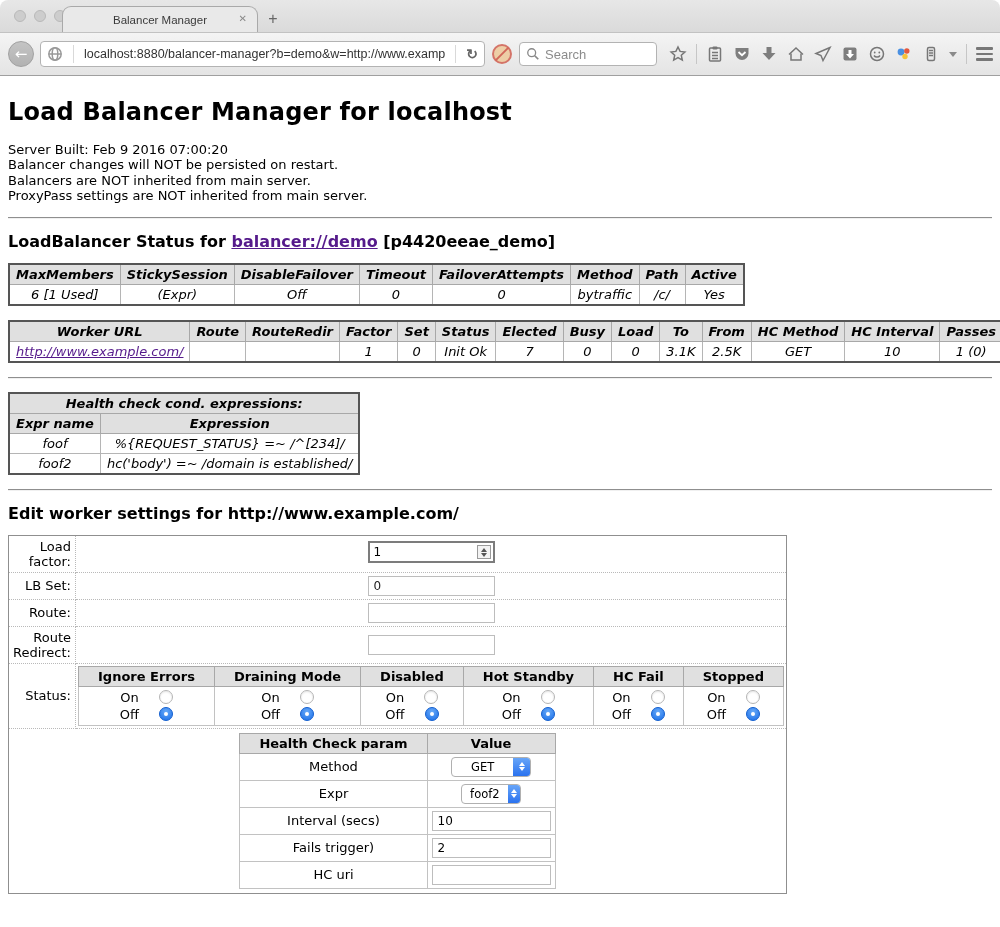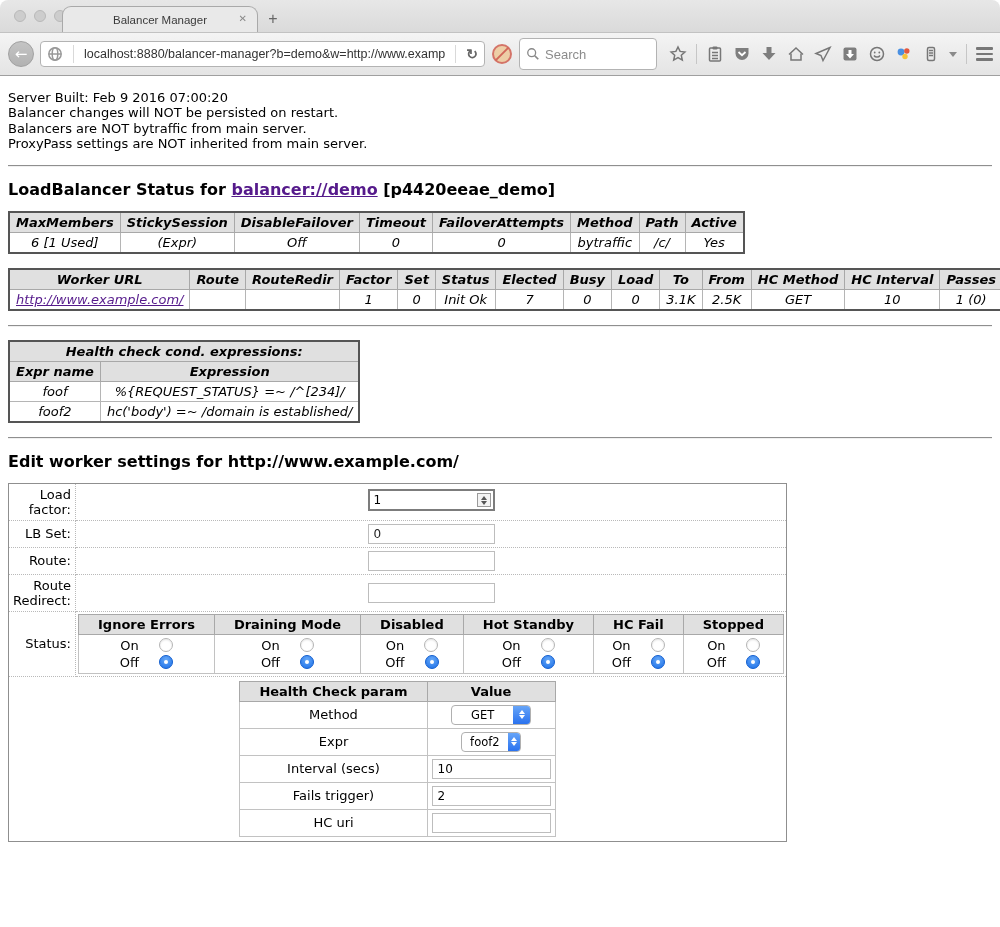--- a/index.html
+++ b/index.html
@@ -18,21 +18,21 @@
 
   .toolbar { height:44px; background:linear-gradient(#f4f4f4,#e4e4e4); border-top:1px solid #c2c2c2; border-bottom:1px solid #9f9f9f; display:flex; align-items:center; padding:0 8px; gap:6px; }
   .back-btn { width:26px; height:26px; border-radius:50%; background:linear-gradient(#c4c4c4,#b2b2b2); border:1px solid #a0a0a0; color:#fff; display:flex; align-items:center; justify-content:center; font-size:15px; flex:0 0 auto; }
   .urlbar { flex:0 0 368px; height:26px; background:#fff; border:1px solid #b3b3b3; border-radius:4px; display:flex; align-items:center; padding:0 6px; gap:10px; font-family:"Liberation Sans",sans-serif; }
   .urlbar .divider { width:1px; height:18px; background:#d9d9d9; }
   .url-text { flex:1; font-size:12.5px; color:#333; white-space:nowrap; overflow:hidden; }
   .reload-btn { font-size:14px; color:#666; font-weight:bold; }
   .blocked-btn { width:22px; height:22px; position:relative; flex:0 0 auto; }
   .blocked-btn .ring { position:absolute; inset:1px; border:2px solid #d2675a; border-radius:50%; background:#eecb9f; opacity:.9; }
   .blocked-btn .slash { position:absolute; left:10px; top:2px; width:2px; height:18px; background:#d2675a; transform:rotate(45deg); }
-  .searchbar { flex:0 0 138px; height:32px; background:#fff; border:1px solid #b3b3b3; border-radius:4px; display:flex; align-items:center; padding:0 6px; gap:5px; }
+  .searchbar { flex:0 0 138px; height:24px; background:#fff; border:1px solid #b3b3b3; border-radius:4px; display:flex; align-items:center; padding:0 6px; gap:5px; }
   .searchbar input { border:none; outline:none; width:100px; font-size:13px; font-family:"Liberation Sans",sans-serif; color:#333; background:transparent; }
   .searchbar input::placeholder { color:#8c8c8c; }
   .tool-icons { display:flex; align-items:center; gap:9px; margin-left:6px; }
   .tool-icons .sep { width:1px; height:20px; background:#c6c6c6; }
   .ticon { width:18px; height:18px; display:block; }
   .caret-down { width:0; height:0; border-left:4px solid transparent; border-right:4px solid transparent; border-top:5px solid #8a8a8a; }
   .hamburger { display:flex; flex-direction:column; gap:3px; }
   .hamburger i { display:block; width:17px; height:2.5px; background:#777; border-radius:1px; }
 
   
@@ -187,25 +187,26 @@
           <rect x="2.5" y="3.5" width="13" height="11" stroke="#777"></rect>
           <line x1="9" y1="3.5" x2="9" y2="14.5" stroke="#777"></line>
           <line x1="2.5" y1="7" x2="16" y2="7" stroke="#777"></line>
           <line x1="2.5" y1="11" x2="16" y2="11" stroke="#777"></line>
         </svg>
     </div>
   </div>
 
   <div class="page">
 
+    <h1 class="page-title">Load Balancer Manager for localhost</h1>
 
     <div class="info-lines">
       <div>Server Built: Feb 9 2016 07:00:20</div>
       <div>Balancer changes will NOT be persisted on restart.</div>
-      <div>Balancers are NOT bytraffic from main server.</div>
+      <div>Balancers are NOT inherited from main server.</div>
       <div>ProxyPass settings are NOT inherited from main server.</div>
     </div>
 
     <hr class="rule">
 
     <h3 class="section"><span>LoadBalancer Status for </span><a class="plink" href="#">balancer://demo</a><span> [p4420eeae_demo]</span></h3>
 
     <table class="data">
       <tbody>
           <tr>

